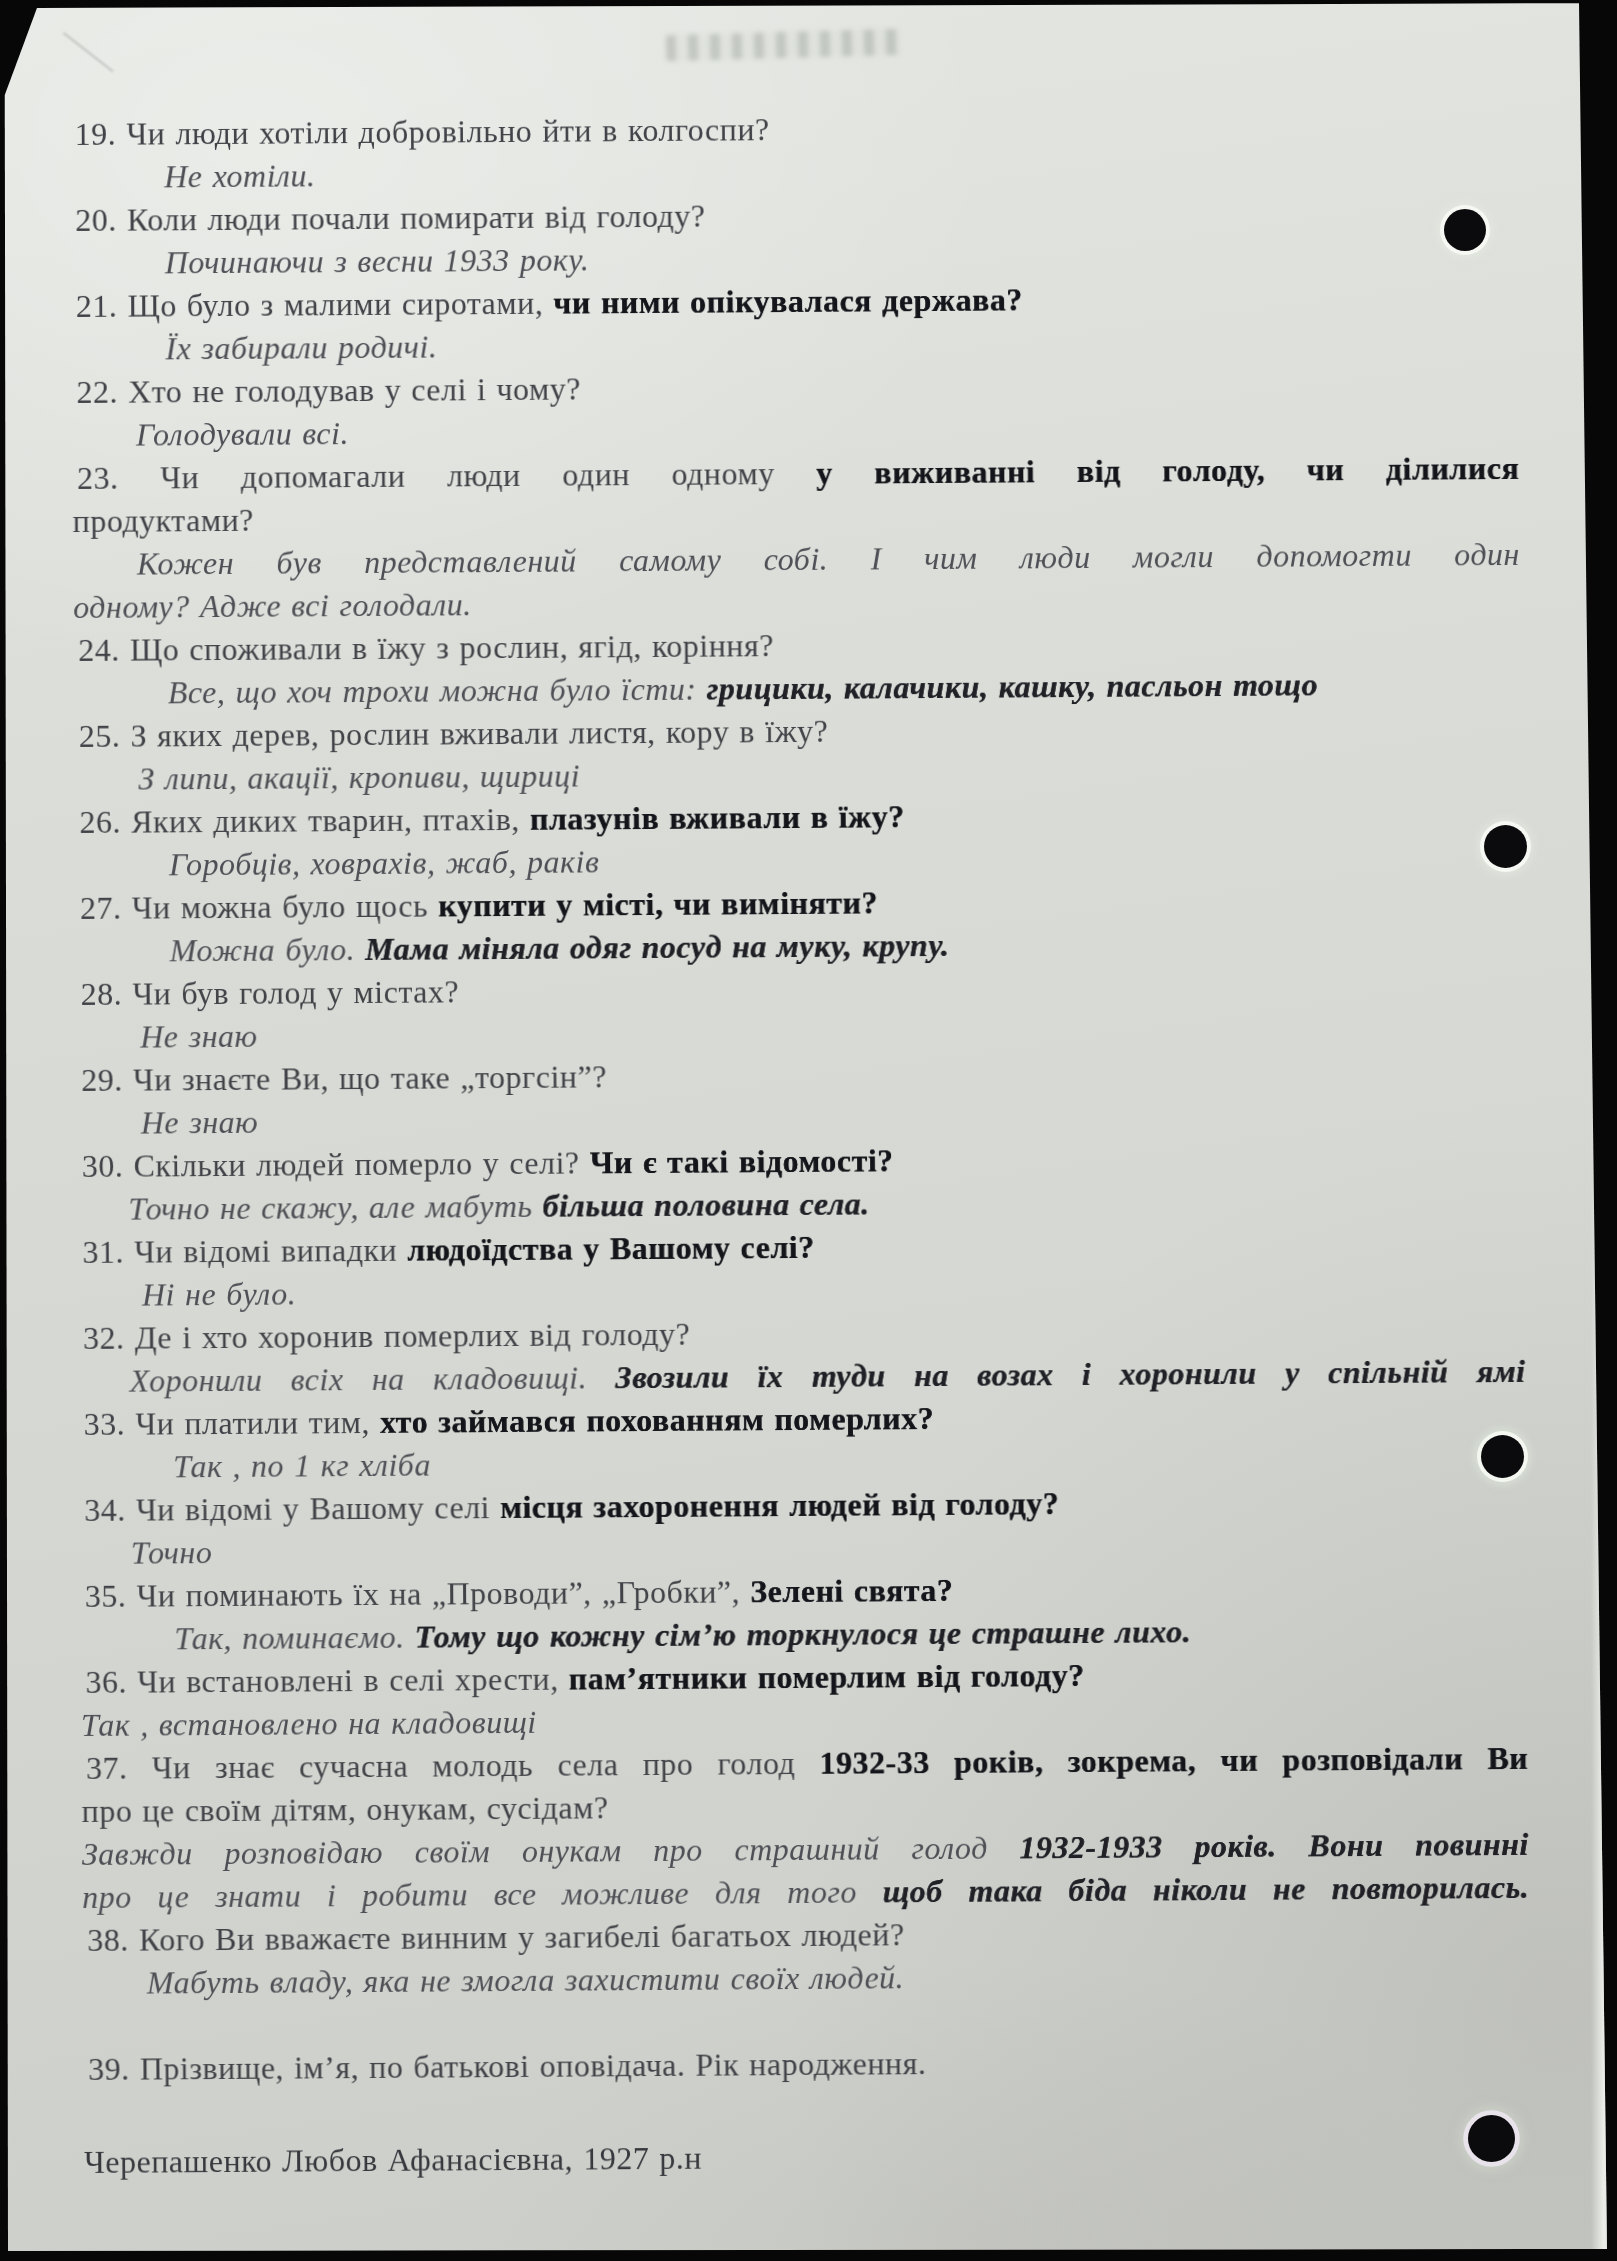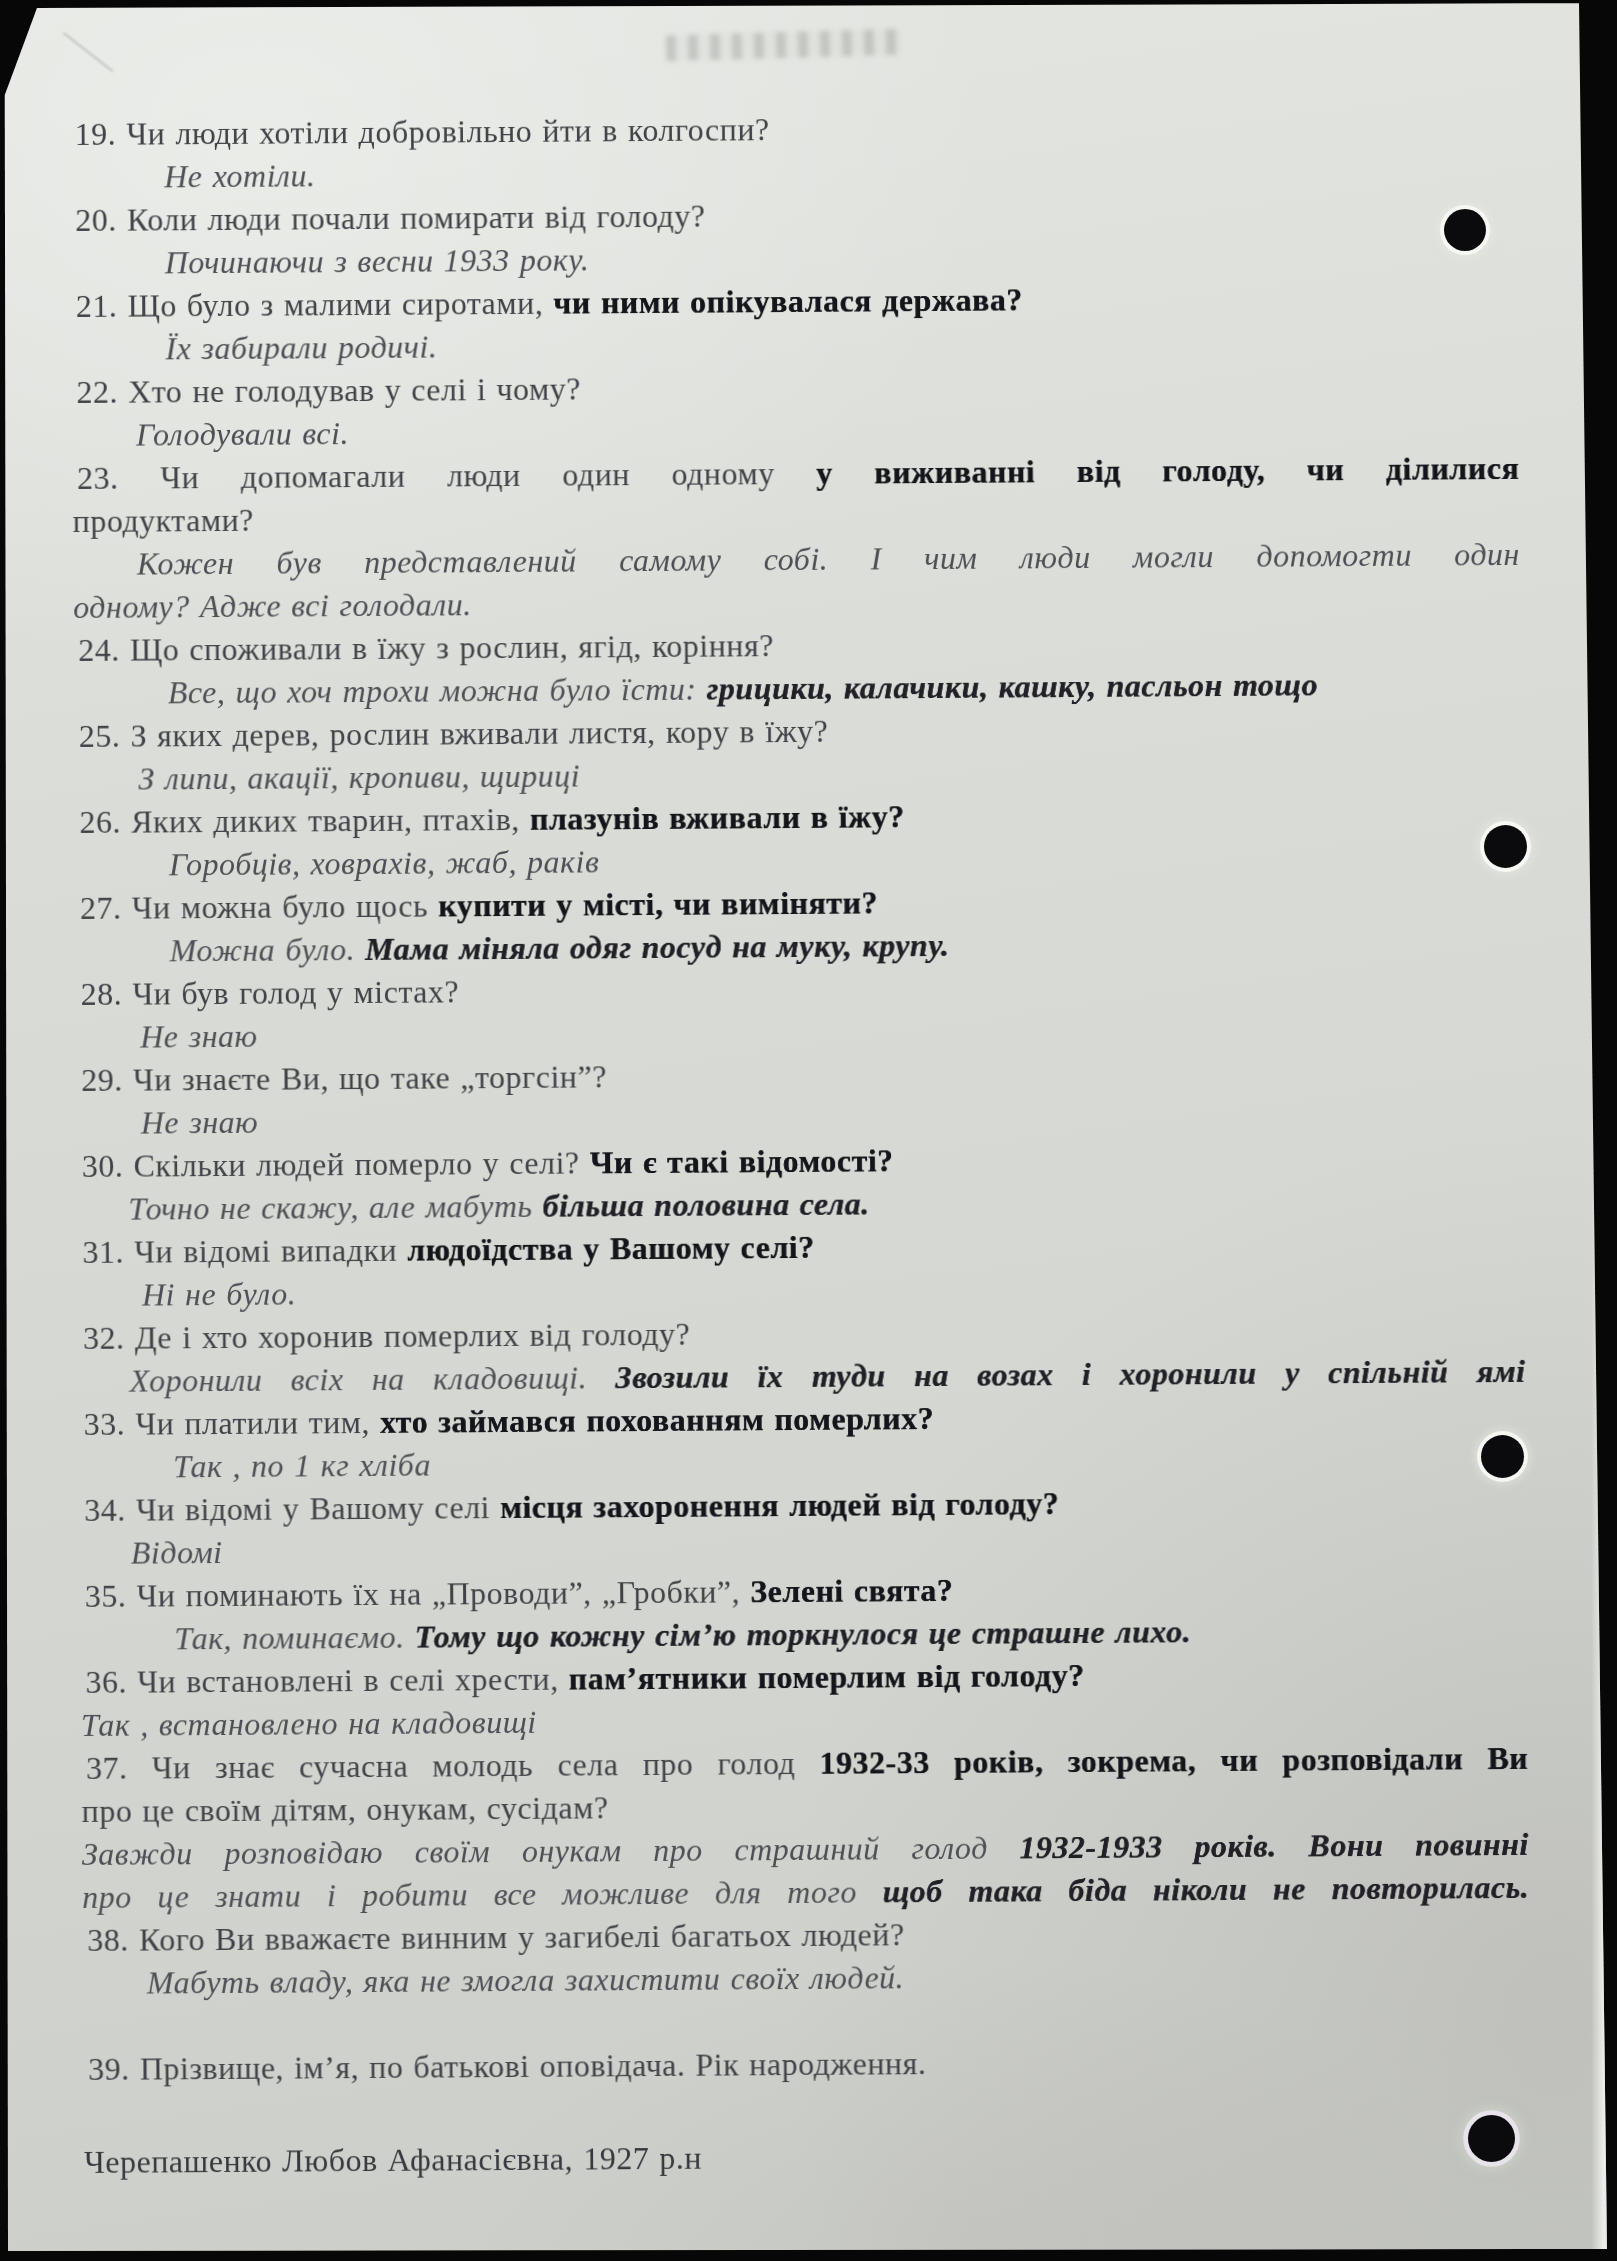--- a/index.html
+++ b/index.html
@@ -99,21 +99,21 @@
       <div class="line a ind-md"><span class="seg">Не знаю</span></div>
       <div class="line q qi"><span class="seg">30. Скільки людей померло у селі? </span><span class="seg b">Чи є такі відомості?</span></div>
       <div class="line a ind-sm"><span class="seg">Точно не скажу, але мабуть </span><span class="seg b">більша половина села.</span></div>
       <div class="line q qi"><span class="seg">31. Чи відомі випадки </span><span class="seg b">людоїдства у Вашому селі?</span></div>
       <div class="line a ind-md"><span class="seg">Ні не було.</span></div>
       <div class="line q qi"><span class="seg">32. Де і хто хоронив померлих від голоду?</span></div>
       <div class="line a ind-sm just"><span class="seg">Хоронили всіх на кладовищі. </span><span class="seg b">Звозили їх туди на возах і хоронили у спільній ямі</span></div>
       <div class="line q qi"><span class="seg">33. Чи платили тим, </span><span class="seg b">хто займався похованням померлих?</span></div>
       <div class="line a ind-lg"><span class="seg">Так , по 1 кг хліба</span></div>
       <div class="line q qi"><span class="seg">34. Чи відомі у Вашому селі </span><span class="seg b">місця захоронення людей від голоду?</span></div>
-      <div class="line a ind-sm"><span class="seg">Відомі</span></div>
+      <div class="line a ind-sm"><span class="seg">Точно</span></div>
       <div class="line q qi"><span class="seg">35. Чи поминають їх на „Проводи”, „Гробки”, </span><span class="seg b">Зелені свята?</span></div>
       <div class="line a ind-lg"><span class="seg">Так, поминаємо. </span><span class="seg b">Тому що кожну сім’ю торкнулося це страшне лихо.</span></div>
       <div class="line q qi"><span class="seg">36. Чи встановлені в селі хрести, </span><span class="seg b">пам’ятники померлим від голоду?</span></div>
       <div class="line a ind-no"><span class="seg">Так , встановлено на кладовищі</span></div>
       <div class="line q qi just"><span class="seg">37. Чи знає сучасна молодь села про голод </span><span class="seg b">1932-33 років, зокрема, чи розповідали Ви</span></div>
       <div class="line q cont"><span class="seg">про це своїм дітям, онукам, сусідам?</span></div>
       <div class="line a ind-no just"><span class="seg">Завжди розповідаю своїм онукам про страшний голод </span><span class="seg b">1932-1933 років. Вони повинні</span></div>
       <div class="line a cont just"><span class="seg">про це знати і робити все можливе для того </span><span class="seg b">щоб така біда ніколи не повторилась.</span></div>
       <div class="line q qi"><span class="seg">38. Кого Ви вважаєте винним у загибелі багатьох людей?</span></div>
       <div class="line a ind-md"><span class="seg">Мабуть владу, яка не змогла захистити своїх людей.</span></div>

